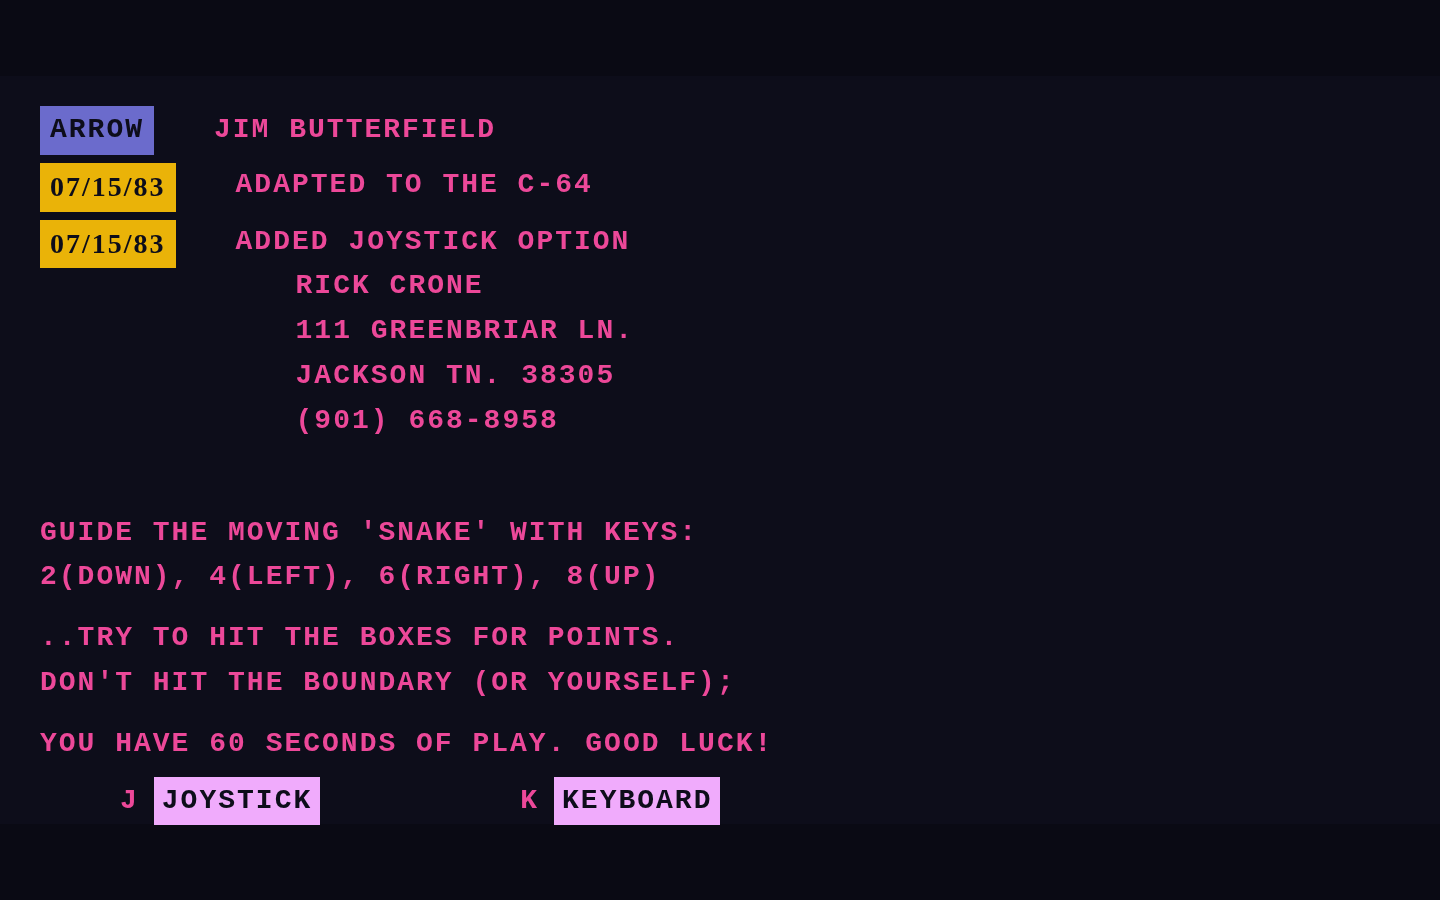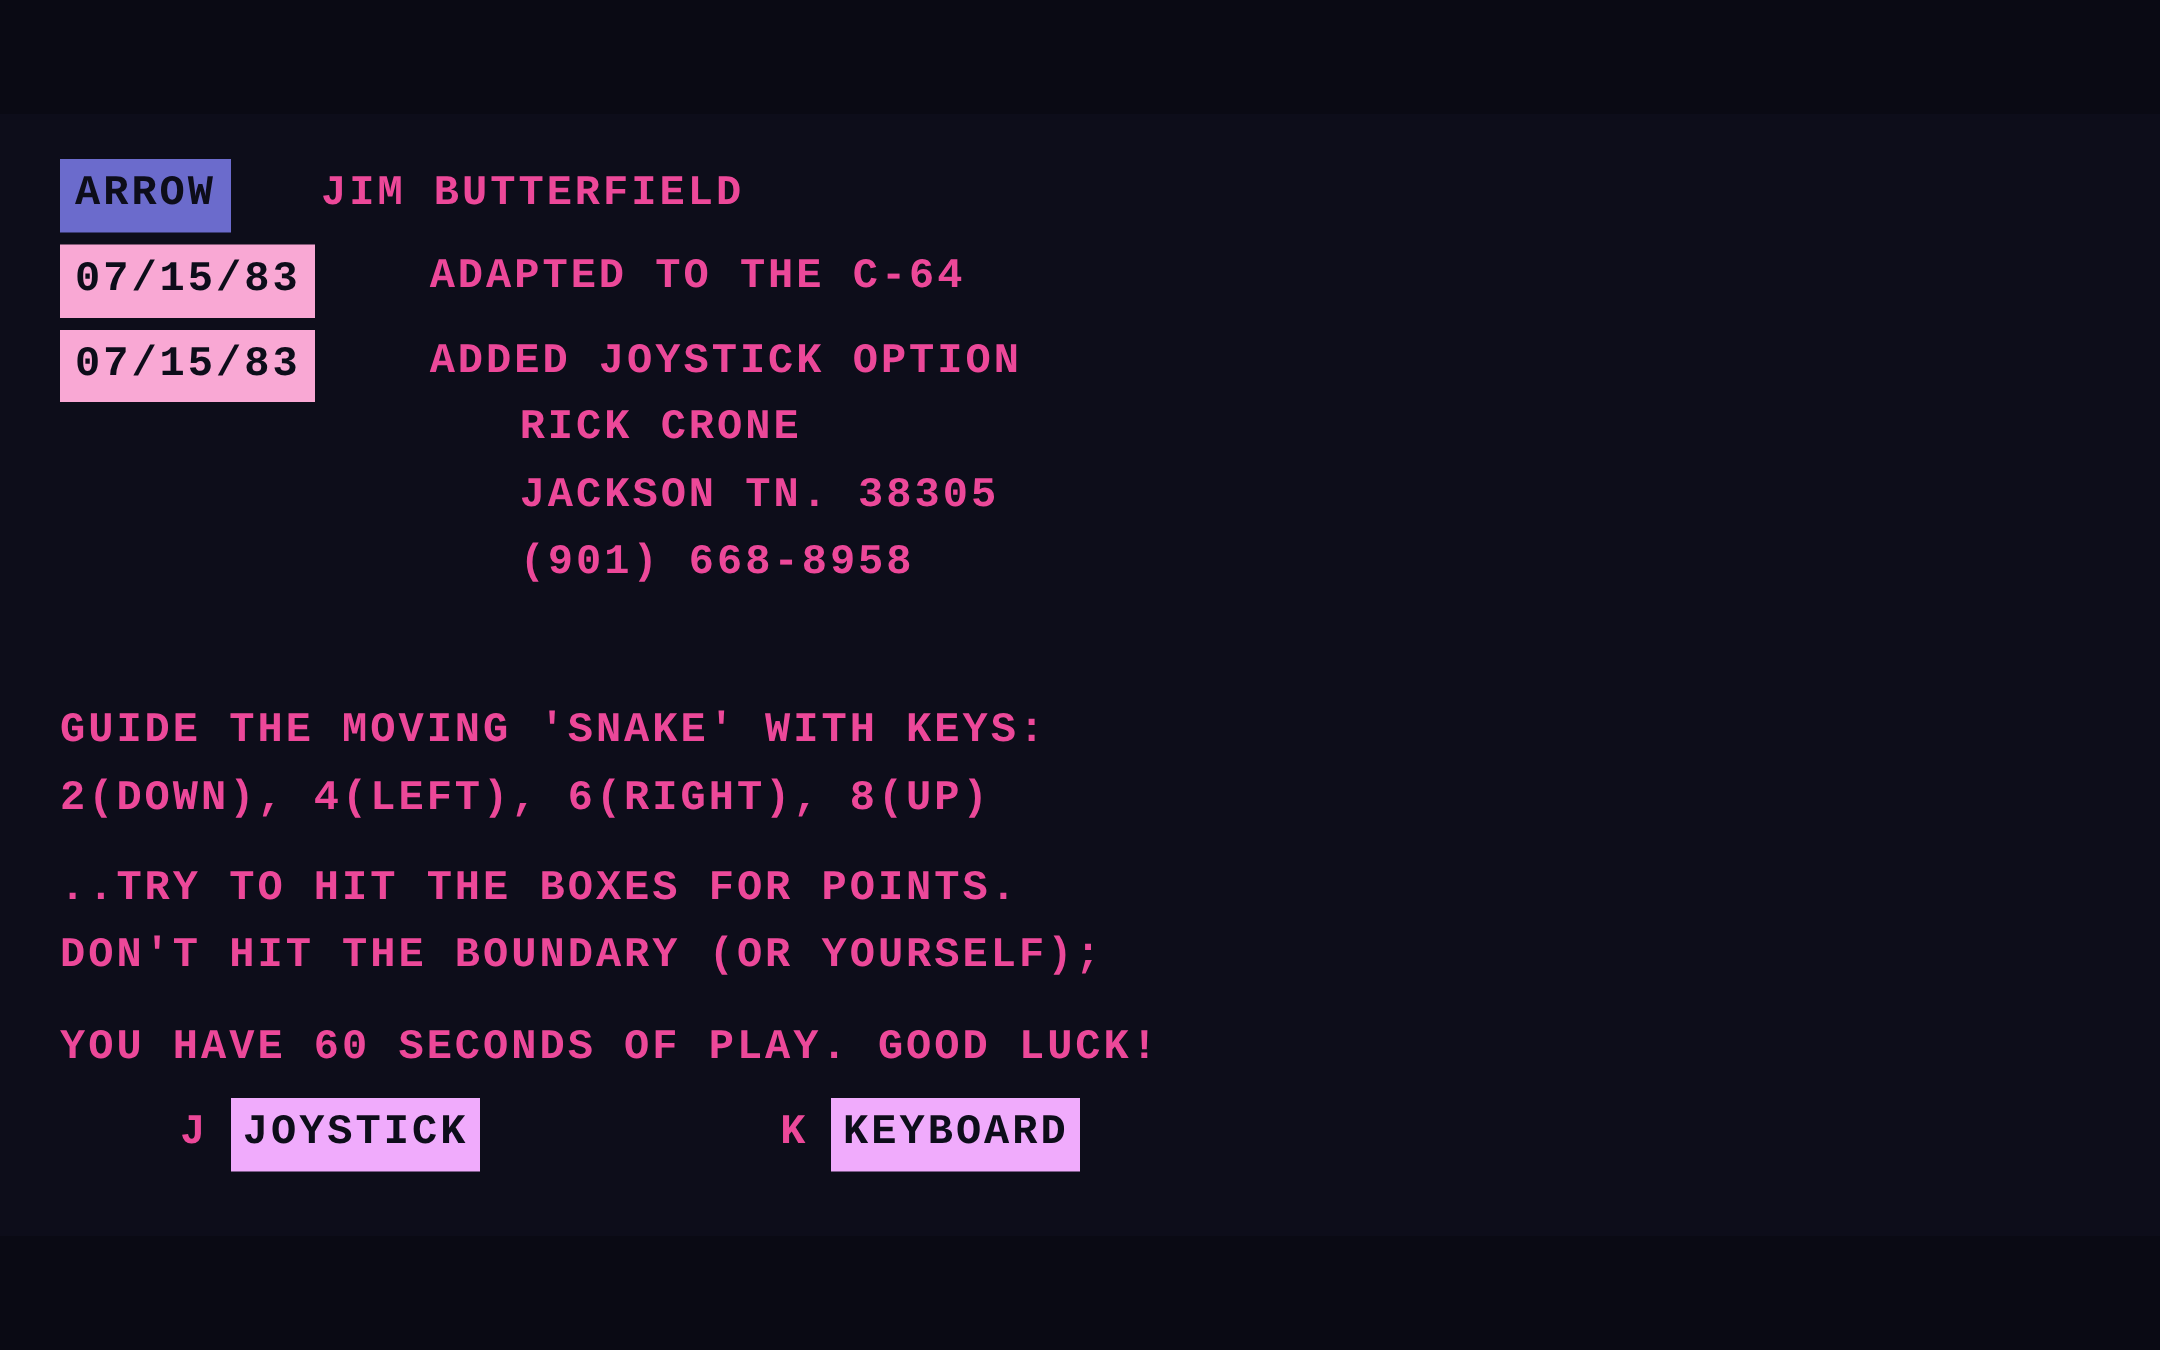--- a/index.html
+++ b/index.html
@@ -58,33 +58,33 @@
       margin-left: 60px;
     }
 
     .date-row {
       display: flex;
       align-items: flex-start;
       margin-bottom: 8px;
     }
 
     .date-box {
-      background-color: #f9a8d4;
+      background-color: #eab308;
       color: #0d0d1a;
       padding: 2px 10px;
-      font-family: Liberation Mono, monospace;
+      font-family: Liberation Serif, serif;
       font-size: 28px;
       font-weight: bold;
       letter-spacing: 2px;
       display: inline-block;
       white-space: nowrap;
     }
 
     .date-content {
-      margin-left: 76px;
+      margin-left: 60px;
     }
 
     .spacer {
       height: 40px;
     }
 
     .instructions {
       margin-top: 19px;
     }
 
@@ -125,20 +125,21 @@
   <div class="date-row">
     <span class="date-box c64-text">07/15/83</span>
     <span class="c64-text date-content">ADAPTED TO THE C-64</span>
   </div>
 
   <div class="date-row">
     <span class="date-box c64-text">07/15/83</span>
     <div class="date-content">
       <div class="c64-text">ADDED JOYSTICK OPTION</div>
       <div class="c64-text" style="padding-left:60px;">RICK CRONE</div>
+      <div class="c64-text" style="padding-left:60px;">111 GREENBRIAR LN.</div>
       <div class="c64-text" style="padding-left:60px;">JACKSON TN. 38305</div>
       <div class="c64-text" style="padding-left:60px;">(901) 668-8958</div>
     </div>
   </div>
 
   <div class="spacer"></div>
 
   <div class="instructions">
     <div class="c64-text">GUIDE THE MOVING 'SNAKE' WITH KEYS:</div>
     <div class="c64-text">  2(DOWN), 4(LEFT), 6(RIGHT), 8(UP)</div>

